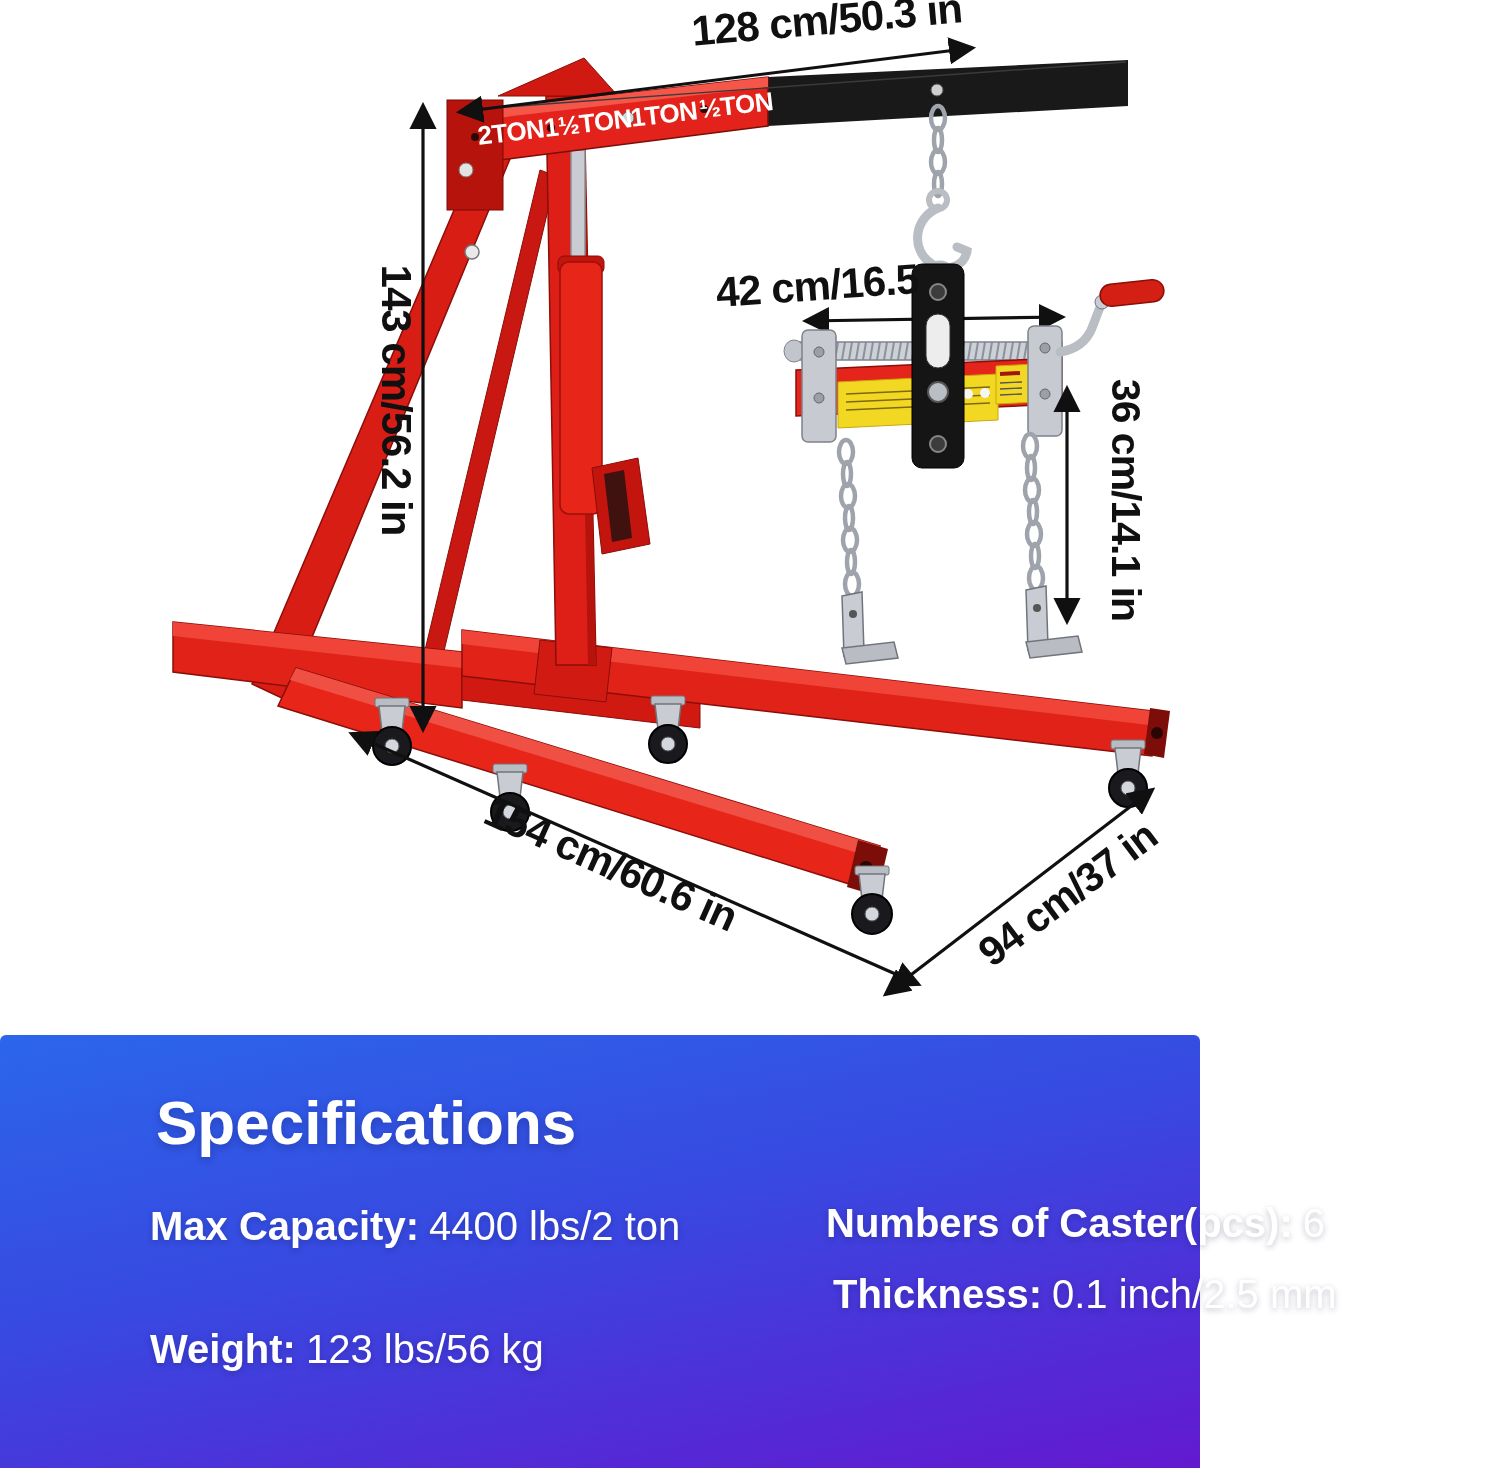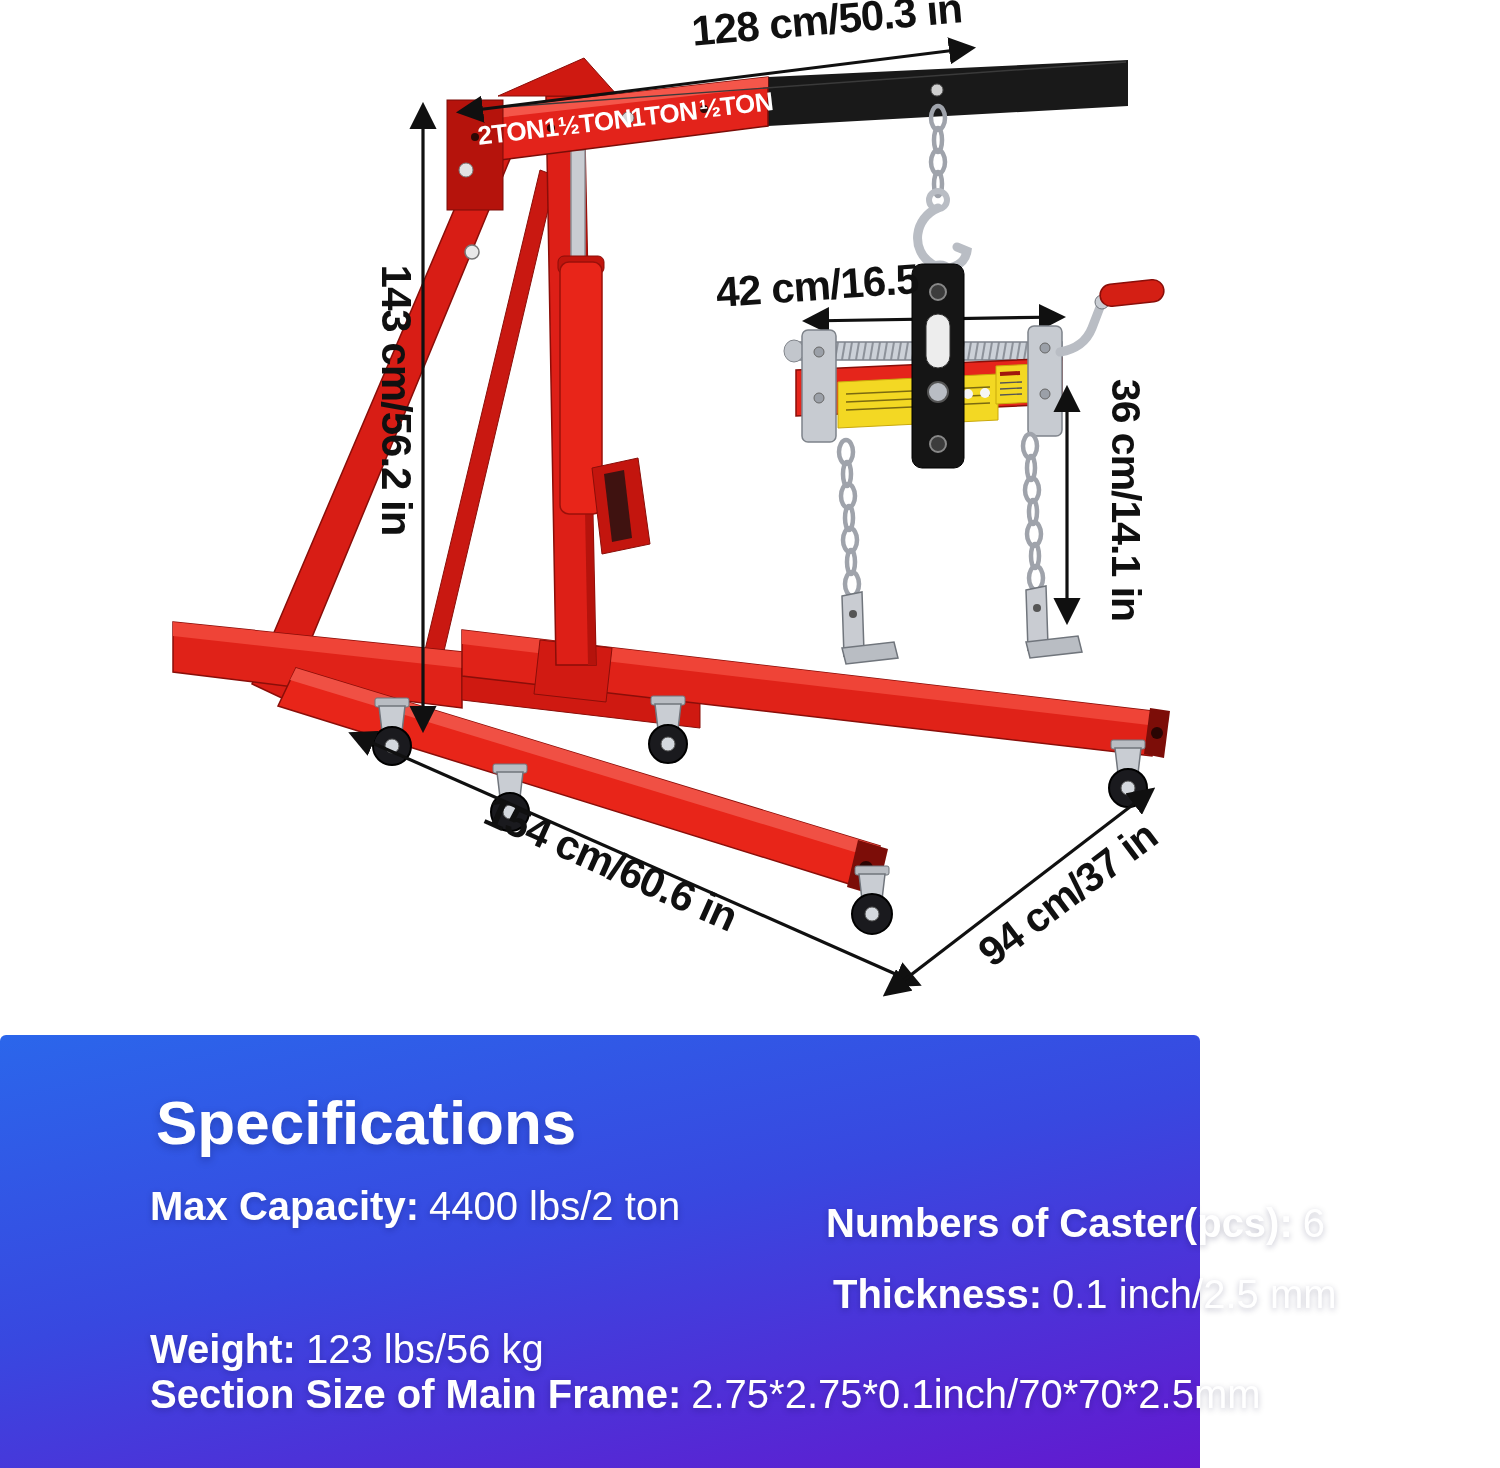--- a/index.html
+++ b/index.html
@@ -22,21 +22,21 @@
          background:linear-gradient(168deg,#2b66eb 0%,#3а4ae0 45%,#6319cf 100%);
          background:linear-gradient(168deg,#2b66eb 0%,#3848e0 45%,#6319cf 100%);
          border-radius:6px 6px 0 0;color:#fff;}
   .specs-title{position:absolute;left:156px;top:52px;margin:0;font-size:62px;
          font-weight:bold;letter-spacing:0;
          text-shadow:0 3px 8px rgba(10,10,60,.28);}
   .cell{position:absolute;margin:0;white-space:nowrap;font-size:40px;
         text-shadow:0 2px 6px rgba(10,10,60,.25);}
   .cell .lb{font-weight:bold;margin-right:10px;}
   .cell .val{font-weight:normal;}
-  .c0{left:150px;top:149px;}
+  .c0{left:150px;top:169px;}
   .c1{left:826px;top:166px;}
   .c2{left:150px;top:247px;margin-top:45px;}
   .c3{left:833px;top:237px;}
   .c4{left:150px;top:337px;}
 </style>
 </head>
 <body>
 
 <div class="canvas">
 
@@ -271,18 +271,15 @@
     </p>
     <p class="cell c1">
       <span class="lb">Numbers of Caster(pcs):</span><span class="val">6</span>
     </p>
     <p class="cell c2">
       <span class="lb">Weight:</span><span class="val">123 lbs/56 kg</span>
     </p>
     <p class="cell c3">
       <span class="lb">Thickness:</span><span class="val">0.1 inch/2.5 mm</span>
     </p>
-    <p class="cell c4">
-      <span class="lb">Section Size of Main Frame:</span><span class="val">2.75*2.75*0.1inch/70*70*2.5mm</span>
-    </p>
   </section>
 
 </div>
 
 </body></html>

